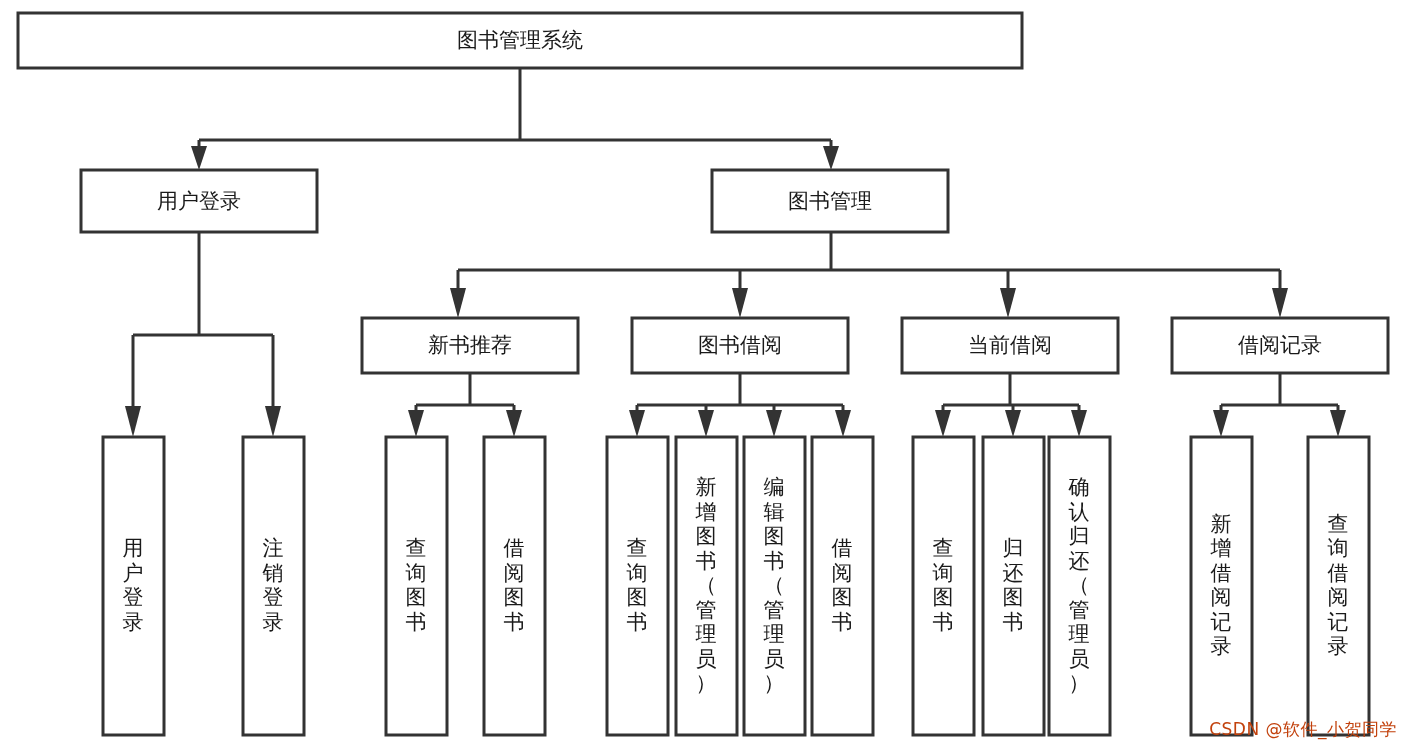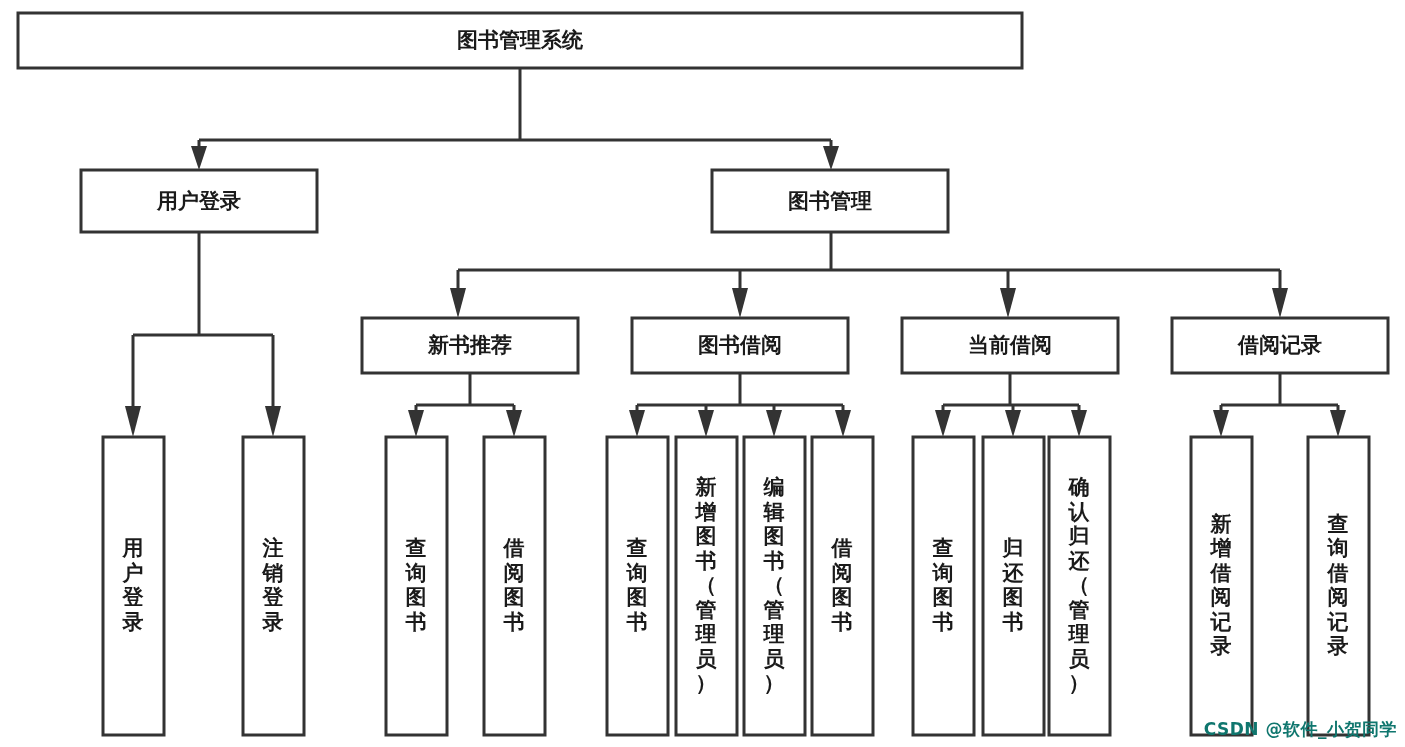--- a/index.html
+++ b/index.html
@@ -13,21 +13,20 @@
     position: relative;
     font-family: "DejaVu Sans", "Liberation Sans", sans-serif;
     overflow: hidden;
   }
   #diagram-root {
     position: absolute;
     left: 0;
     top: 0;
     width: 1405px;
     height: 747px;
-    font-weight: bold;
   }
   svg.diagram {
     display: block;
     width: 1405px;
     height: 747px;
   }
   .node-box {
     fill: #ffffff;
     stroke: #333333;
     stroke-width: 3;
@@ -55,21 +54,21 @@
     fill: #1a1a1a;
     text-anchor: middle;
     dominant-baseline: middle;
   }
   .watermark {
     position: absolute;
     right: 8px;
     bottom: 6px;
     font-family: "DejaVu Sans", "Liberation Sans", sans-serif;
     font-size: 17px;
-    color: #0f766e;
+    color: #c2410c;
     letter-spacing: 0.5px;
     white-space: nowrap;
     pointer-events: none;
     text-align: center;
   }
 </style>
 </head>
 <body>
 
 <div id="diagram-root">

